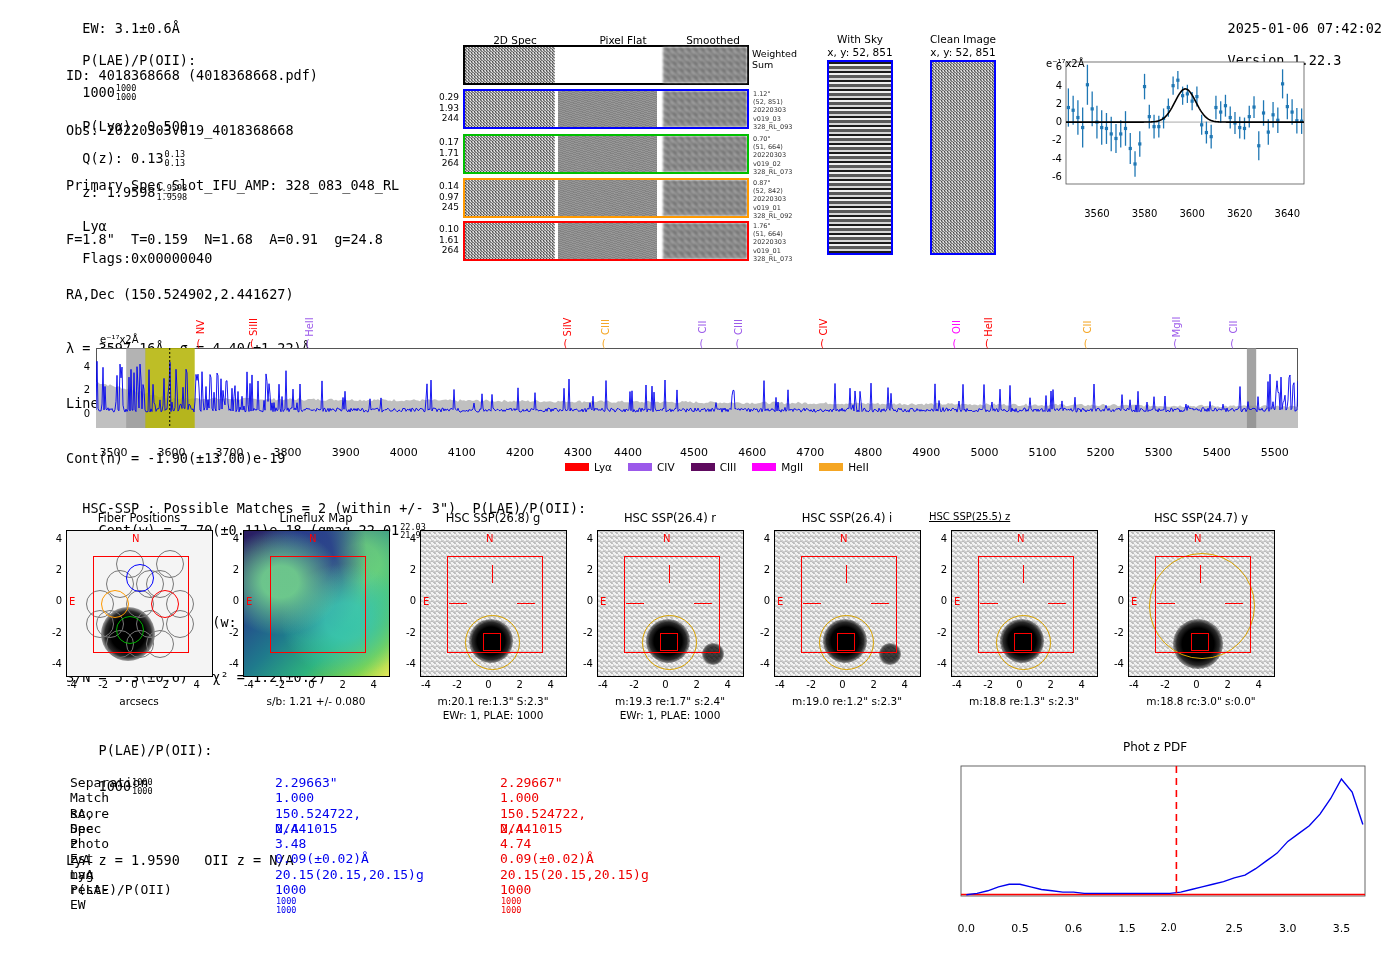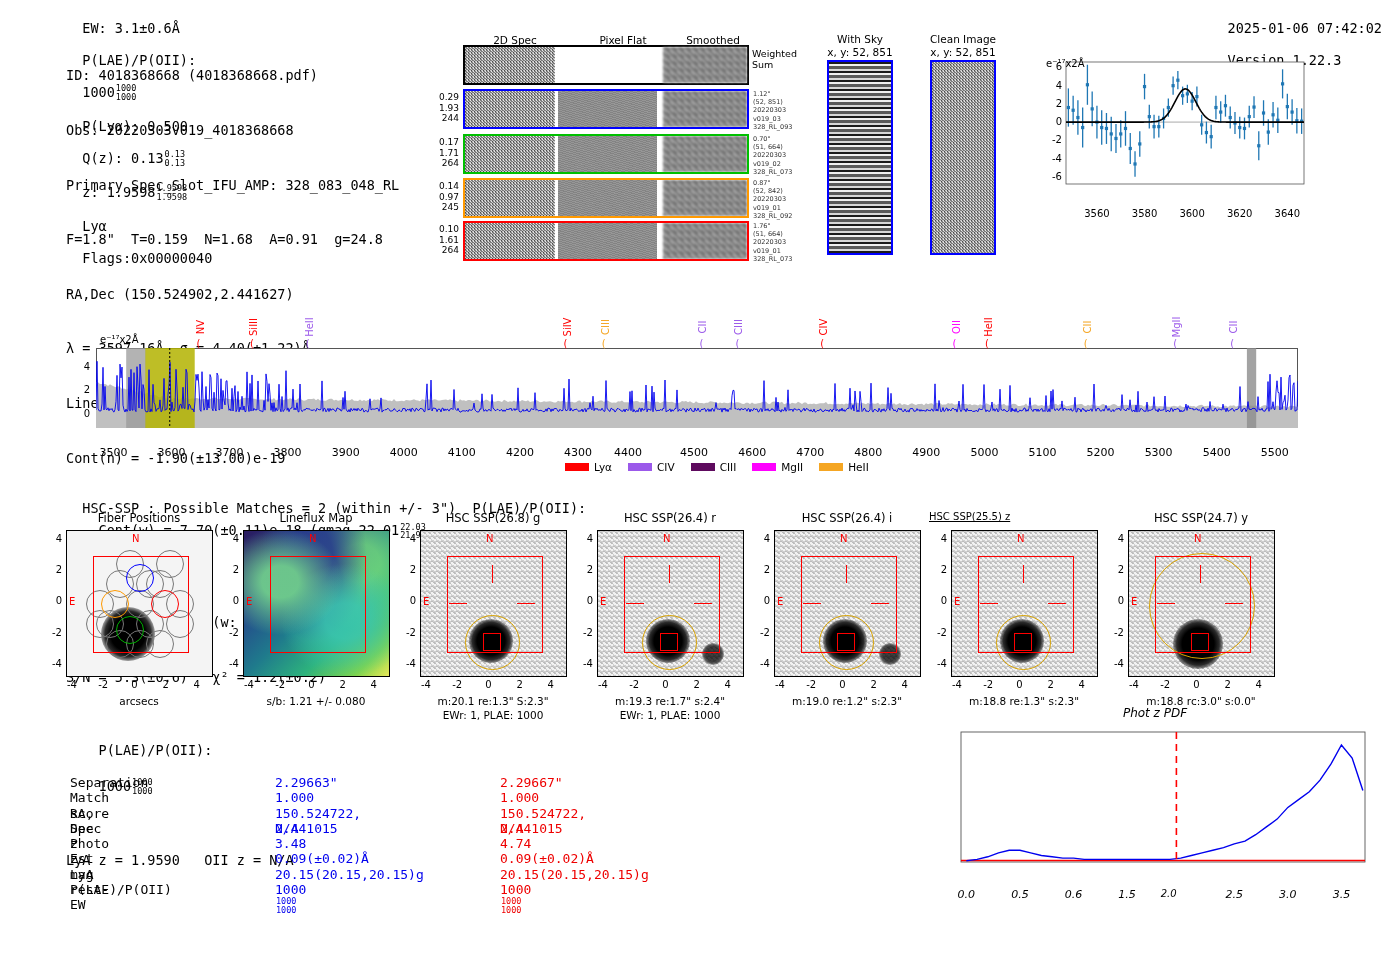--- a/index.html
+++ b/index.html
@@ -619,21 +619,21 @@
       <span class="c1">20.15(20.15,20.15)g</span>
       <span class="c2">20.15(20.15,20.15)g</span>
     </div>
     <div style="position: relative; height: 15.3px;">
       <span class="lab">P(LAE)/P(OII)</span>
       <span class="c1">1000<span class="frac"><span>1000</span><br><span>1000</span></span></span>
       <span class="c2">1000<span class="frac"><span>1000</span><br><span>1000</span></span></span>
     </div>
   </div>
 
-<div class="abs" style="left:935px;top:706px;width:440px;height:210px;font-style:italic;">
+<div class="abs" style="left:935px;top:740px;width:440px;height:210px;">
   <div class="sans" style="position:absolute;left:0;top:0;width:440px;text-align:center;font-size:12px;">Phot z PDF</div>
   <svg width="440" height="160" viewBox="0 0 440 160" style="position:absolute;left:0;top:18px;" id="photz-svg">
       <rect x="26" y="8" width="404" height="130" fill="#fff" stroke="#555" stroke-width="0.9"></rect>
       <line x1="26" y1="136.44" x2="430" y2="136.44" stroke="#ff0000" stroke-width="1.4"></line>
       <path d="M31.36 136.70 L42.07 135.40 L52.79 132.80 L63.51 128.90 L74.22 126.30 L84.94 126.30 L95.66 128.90 L106.37 131.50 L117.09 132.80 L127.80 134.10 L138.52 134.10 L149.24 135.40 L159.95 135.40 L170.67 135.40 L181.38 135.40 L192.10 135.40 L202.82 135.40 L213.53 135.40 L224.25 135.40 L234.97 135.40 L245.68 134.10 L256.40 131.50 L267.11 128.90 L277.83 126.30 L288.55 123.70 L299.26 119.80 L309.98 117.20 L320.69 110.70 L331.41 102.90 L342.13 95.10 L352.84 83.40 L363.56 75.60 L374.28 67.80 L384.99 56.10 L395.71 40.50 L406.42 21.00 L417.14 34.00 L427.86 66.50 " fill="none" stroke="#0000ee" stroke-width="1.4"></path>
       <line x1="241.395225464191" y1="8" x2="241.395225464191" y2="138" stroke="#ff0000" stroke-width="1.6" stroke-dasharray="7,5"></line>
     </svg>
   <div id="photz-xticks" style="position: absolute; left: 0px; top: 182px; width: 440px; height: 16px;">
       <div class="abs sans" style="left: 11.3581px; top: 0px; width: 40px; text-align: center; font-size: 11px;">0.0</div>
       <div class="abs sans" style="left: 64.939px; top: 0px; width: 40px; text-align: center; font-size: 11px;">0.5</div>

